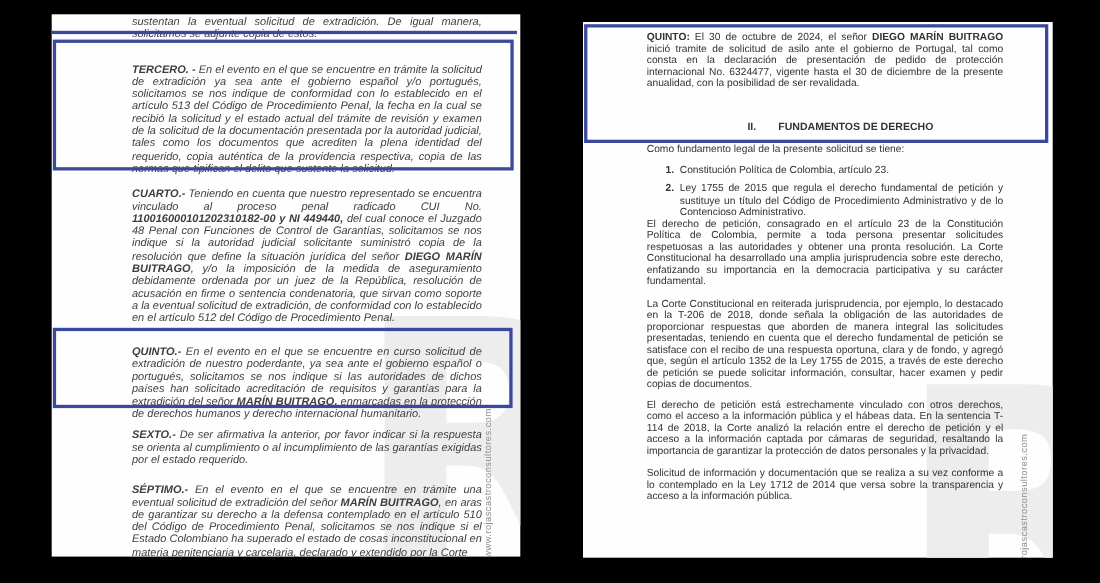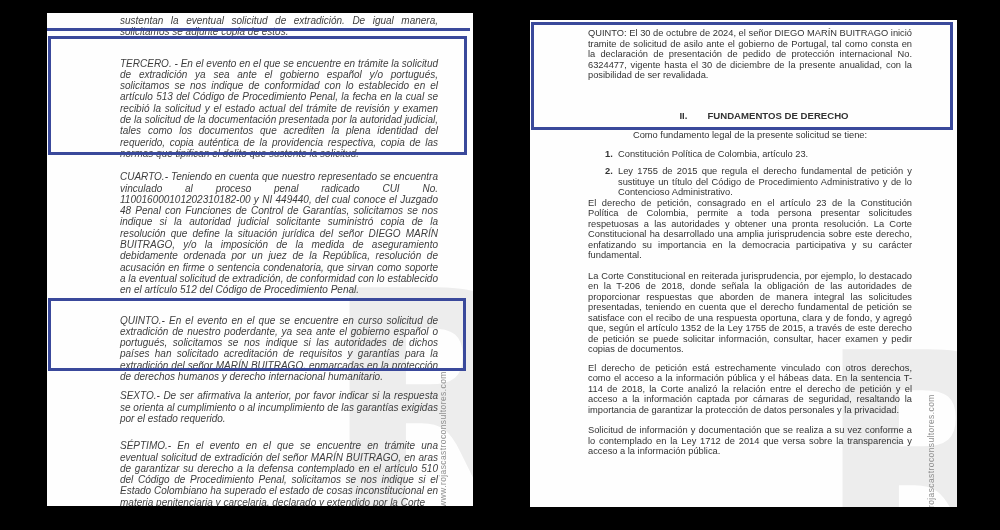--- a/index.html
+++ b/index.html
@@ -17,41 +17,41 @@
     position:absolute;left:73px;top:2px;width:318px;z-index:2;
     font-style:italic;font-size:10px;line-height:11.3px;color:#3e3e3e;
     text-align:justify;
   }
   .colR{
     position:absolute;left:58px;top:8px;width:324px;z-index:2;
     font-size:9.3px;line-height:10.5px;color:#333;
     text-align:justify;
   }
   .colL p,.colR p{margin:0;}
-  .b{font-weight:normal;}
+  .b{font-weight:bold;}
 
   
   .bluebox{position:absolute;border:3px solid #3a499b;z-index:4;background:transparent;}
   #box1{left:1px;top:23px;width:413px;height:113px;}
   #box2{left:1px;top:285px;width:412px;height:67px;}
   #box3{left:1px;top:2px;width:416px;height:102px;}
   #topline{position:absolute;left:0;top:15px;width:423px;height:3px;background:#3a499b;z-index:4;}
 
   
   #pL-tercero{margin-top:20px;}
   #pL-cuarto{margin-top:12px;}
   #pL-quinto{margin-top:19px;}
   #pL-sexto{margin-top:8px;}
   #pL-septimo{margin-top:16px;}
 
   
   #pR-sexto{margin-top:10px;}
   .r-heading{margin-top:30px;font-weight:bold;font-size:9.6px;text-align:center;padding-left:28px;}
   .hgap{display:inline-block;width:20px;}
-  #pR-intro{margin-top:9px;text-align:center;}
+  #pR-intro{margin-top:9px;text-align:left;}
   .list-item{margin-top:8px;display:flex;padding-left:17px;}
   .list-item .num{width:13px;flex:none;font-weight:bold;}
   .list-item .li-text{flex:1;text-align:justify;}
   #li2{margin-top:7px;}
   #pR-a{}
   #pR-b{margin-top:10px;}
   #pR-c{margin-top:8px;}
   #pR-d{margin-top:10px;}
 
   

